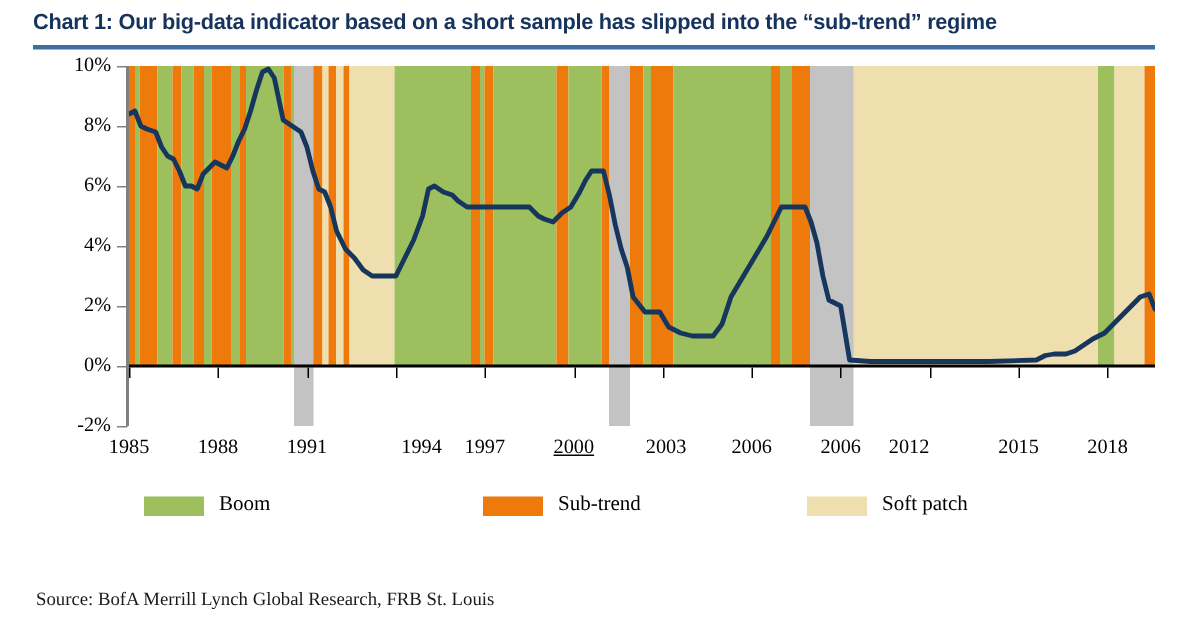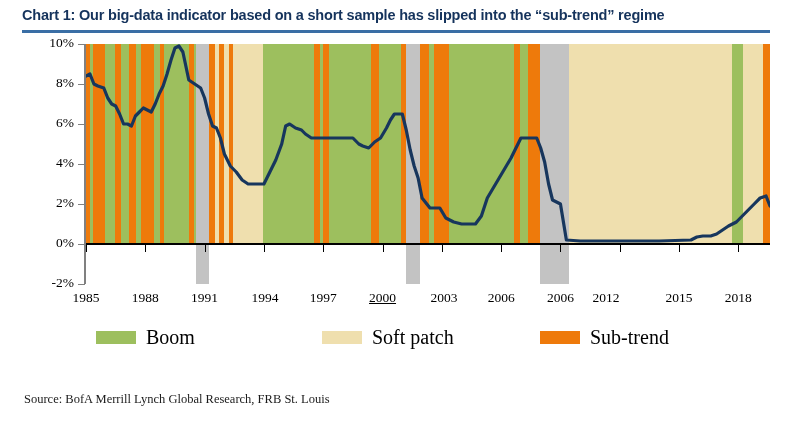--- a/index.html
+++ b/index.html
@@ -72,21 +72,21 @@
     position:absolute;left:96px;top:324px;width:660px;
   }
   .legend-row{display:flex;align-items:center;height:26px;}
   .legend-item{display:flex;align-items:center;}
   .legend-item.c1{width:226px;}
   .legend-item.c2{width:218px;}
   .legend-item.c3{width:216px;}
   .swatch{width:40px;height:13px;margin-right:10px;flex:0 0 auto;}
   .swatch.line{height:5px;}
   .legend-label{
-    font-size:20px;color:#000;font-family:"Liberation Serif",serif;
+    font-size:14px;color:#000;font-family:"Liberation Serif",serif;
     white-space:nowrap;
   }
 
   
   .source{
     position:absolute;left:24px;top:392px;
     font-size:12.5px;color:#1a1a1a;font-family:"Liberation Serif",serif;
   }
 </style>
 </head>
@@ -171,21 +171,21 @@
       <div class="ylab" style="left: 26px; top: 35px;">10%</div>
     </div>
   <div id="xaxis-labels">
       <div class="xtick" style="left: 86px;"></div>
       <div class="xlab" style="left: 56px;">1985</div>
       <div class="xtick" style="left: 145.306px;"></div>
       <div class="xlab" style="left: 115.306px;">1988</div>
       <div class="xtick" style="left: 204.613px;"></div>
       <div class="xlab" style="left: 174.613px;">1991</div>
       <div class="xtick" style="left: 263.919px;"></div>
-      <div class="xlab" style="left: 235px;">1994</div>
+      <div class="xlab" style="left: 251px;">1994</div>
       <div class="xtick" style="left: 323.225px;"></div>
       <div class="xlab" style="left: 293.225px; font-family: Liberation Serif, serif;">1997</div>
       <div class="xtick" style="left: 382.532px;"></div>
       <div class="xlab" style="left: 352.532px; text-decoration: underline;">2000</div>
       <div class="xtick" style="left: 441.838px;"></div>
       <div class="xlab" style="left: 414px;">2003</div>
       <div class="xtick" style="left: 501.145px;"></div>
       <div class="xlab" style="left: 471.145px;">2006</div>
       <div class="xtick" style="left: 560.451px;"></div>
       <div class="xlab" style="left: 530.451px;">2006</div>
@@ -196,25 +196,25 @@
       <div class="xtick" style="left: 738.37px;"></div>
       <div class="xlab" style="left: 708.37px;">2018</div>
     </div>
 
   <div class="legend" id="legend">
       <div class="legend-row">
         <div class="legend-item c1">
           <span class="swatch" style="background: rgb(157, 191, 94);"></span>
           <span class="legend-label">Boom</span>
         </div>
+        <div class="legend-item c3">
+          <span class="swatch" style="background: rgb(238, 122, 11);"></span>
+          <span class="legend-label">Sub-trend</span>
+        </div>
         <div class="legend-item c2">
           <span class="swatch" style="background: rgb(239, 223, 174);"></span>
           <span class="legend-label">Soft patch</span>
         </div>
-        <div class="legend-item c3">
-          <span class="swatch" style="background: rgb(238, 122, 11);"></span>
-          <span class="legend-label">Sub-trend</span>
-        </div>
       </div>
     </div>
 
   <div class="source">Source: BofA Merrill Lynch Global Research, FRB St. Louis</div>
 </div>
 
 </body></html>

